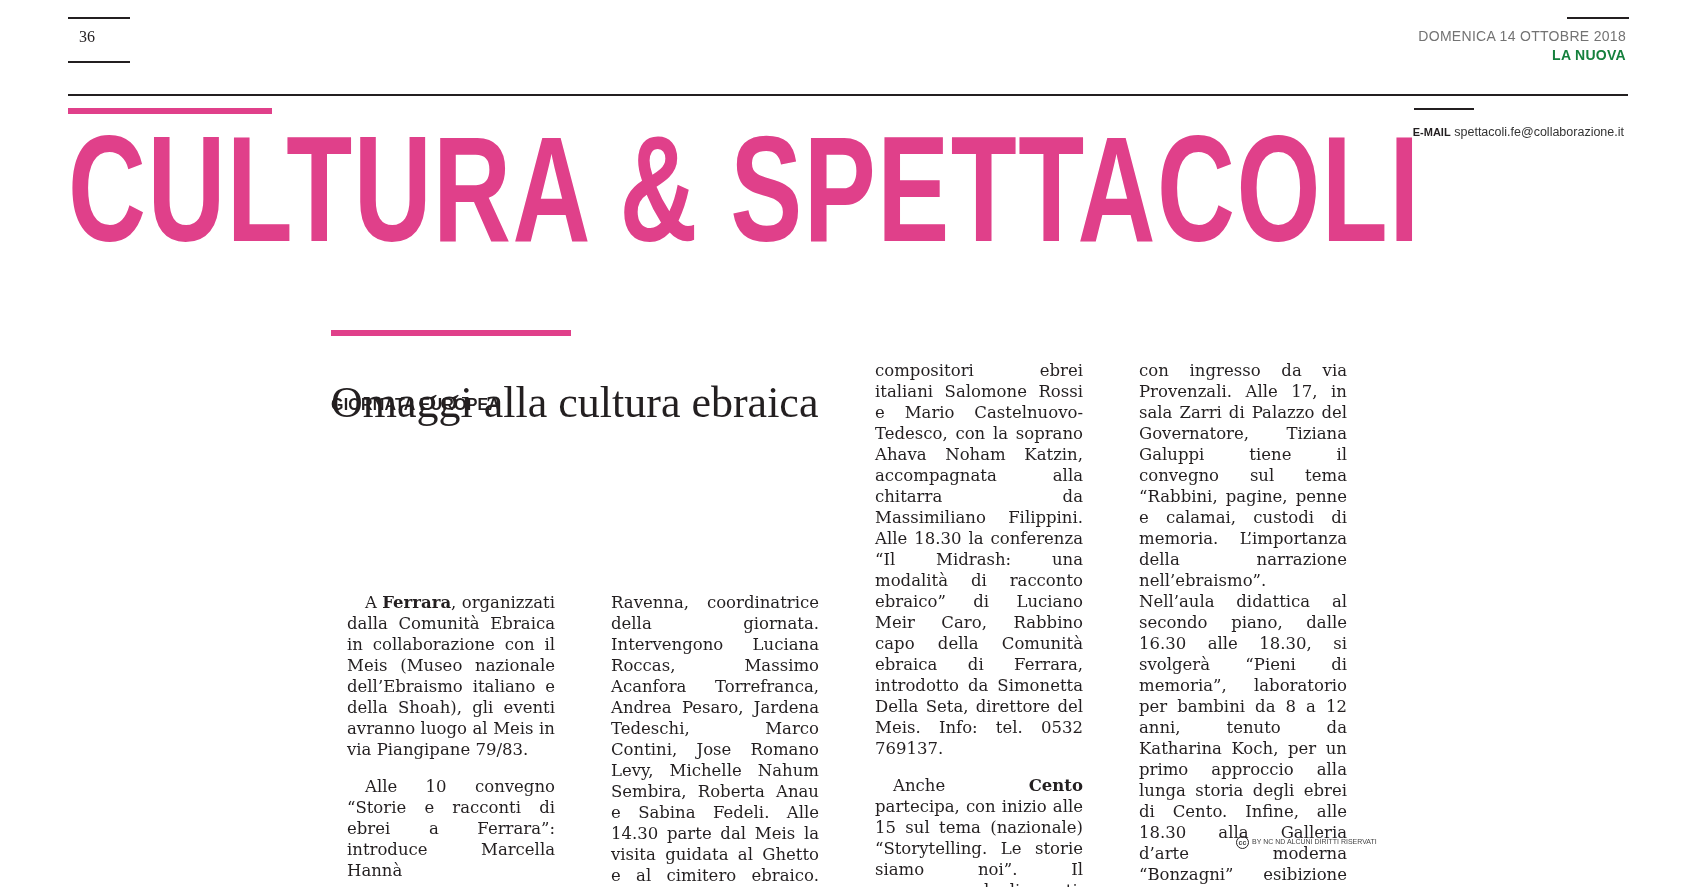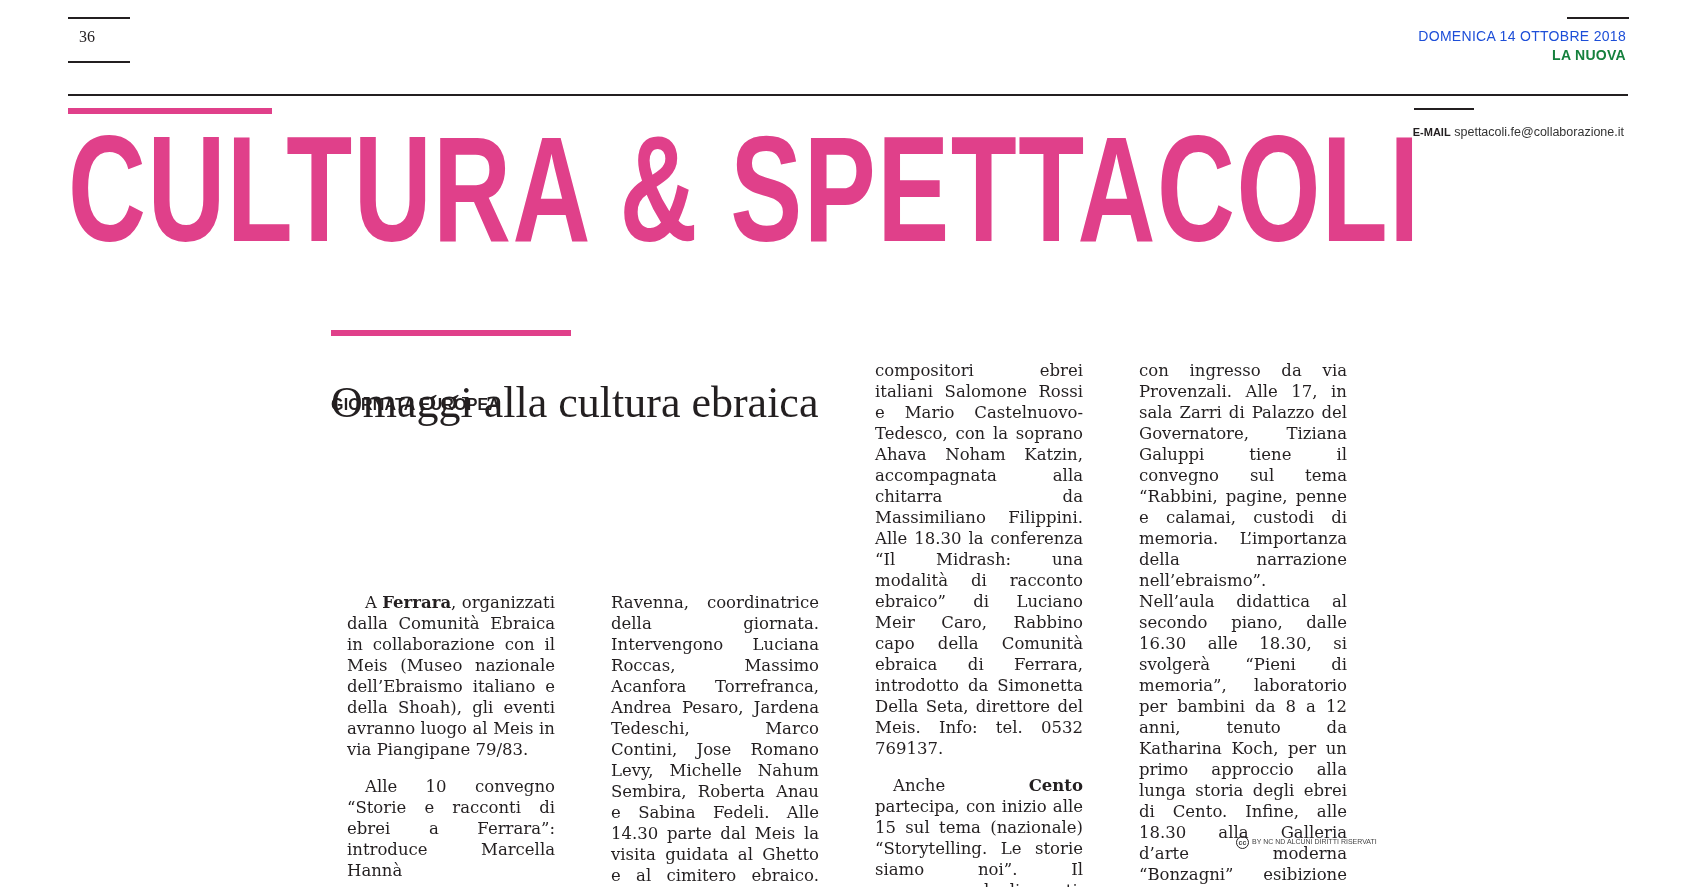--- a/index.html
+++ b/index.html
@@ -1,21 +1,21 @@
 <!DOCTYPE html>
 <html><head>
 <meta charset="utf-8">
 <style>
   html, body { margin:0; padding:0; background:#ffffff; }
   body { width:1690px; height:887px; position:relative; overflow:hidden; color:#231f20; }
   .abs { position:absolute; }
   .rule { position:absolute; background:#231f20; }
   .page-num { left:68px; top:28px; font-family:"Liberation Serif", serif; font-size:16px; color:#231f20;margin-left:11px; }
   .dateline { right:64px; top:27px; text-align:right; font-family:"Liberation Sans", sans-serif; font-size:14px; line-height:19px; letter-spacing:0.3px; }
-  .dateline .date { color:#1d4ed8; }
+  .dateline .date { color:#737373; }
   .dateline .paper { font-weight:bold; color:#15803d; }
   .section-title { left:68px; top:114px; font-family:"Liberation Sans", sans-serif; font-weight:bold; color:#e0408a; font-size:150px; line-height:150px; letter-spacing:2px; transform:scaleX(0.72); transform-origin:left top; white-space:nowrap; }
   .email { right:66px; top:124px; font-family:"Liberation Sans", sans-serif; font-size:13px; white-space:nowrap; }
   .email .lbl { font-weight:bold; font-size:11px; }
   .email .addr { color:#333; font-size:12.5px; }
   .kicker { left:331px; top:350px; font-family:"Liberation Sans", sans-serif; font-weight:bold; font-size:16px; letter-spacing:0.2px; color:#231f20;margin-top:46px; }
   .headline { left:331px; top:378px; width:520px; font-family:"Liberation Serif", serif; font-size:44px; line-height:50px; color:#231f20; }
   .headline div { white-space:nowrap; }
   .col { position:absolute; width:240px; font-family:"DejaVu Serif", serif; font-size:16.5px; line-height:21px; color:#231f20; text-align:justify; hyphens:none; }
   .col p { margin:16px; }

